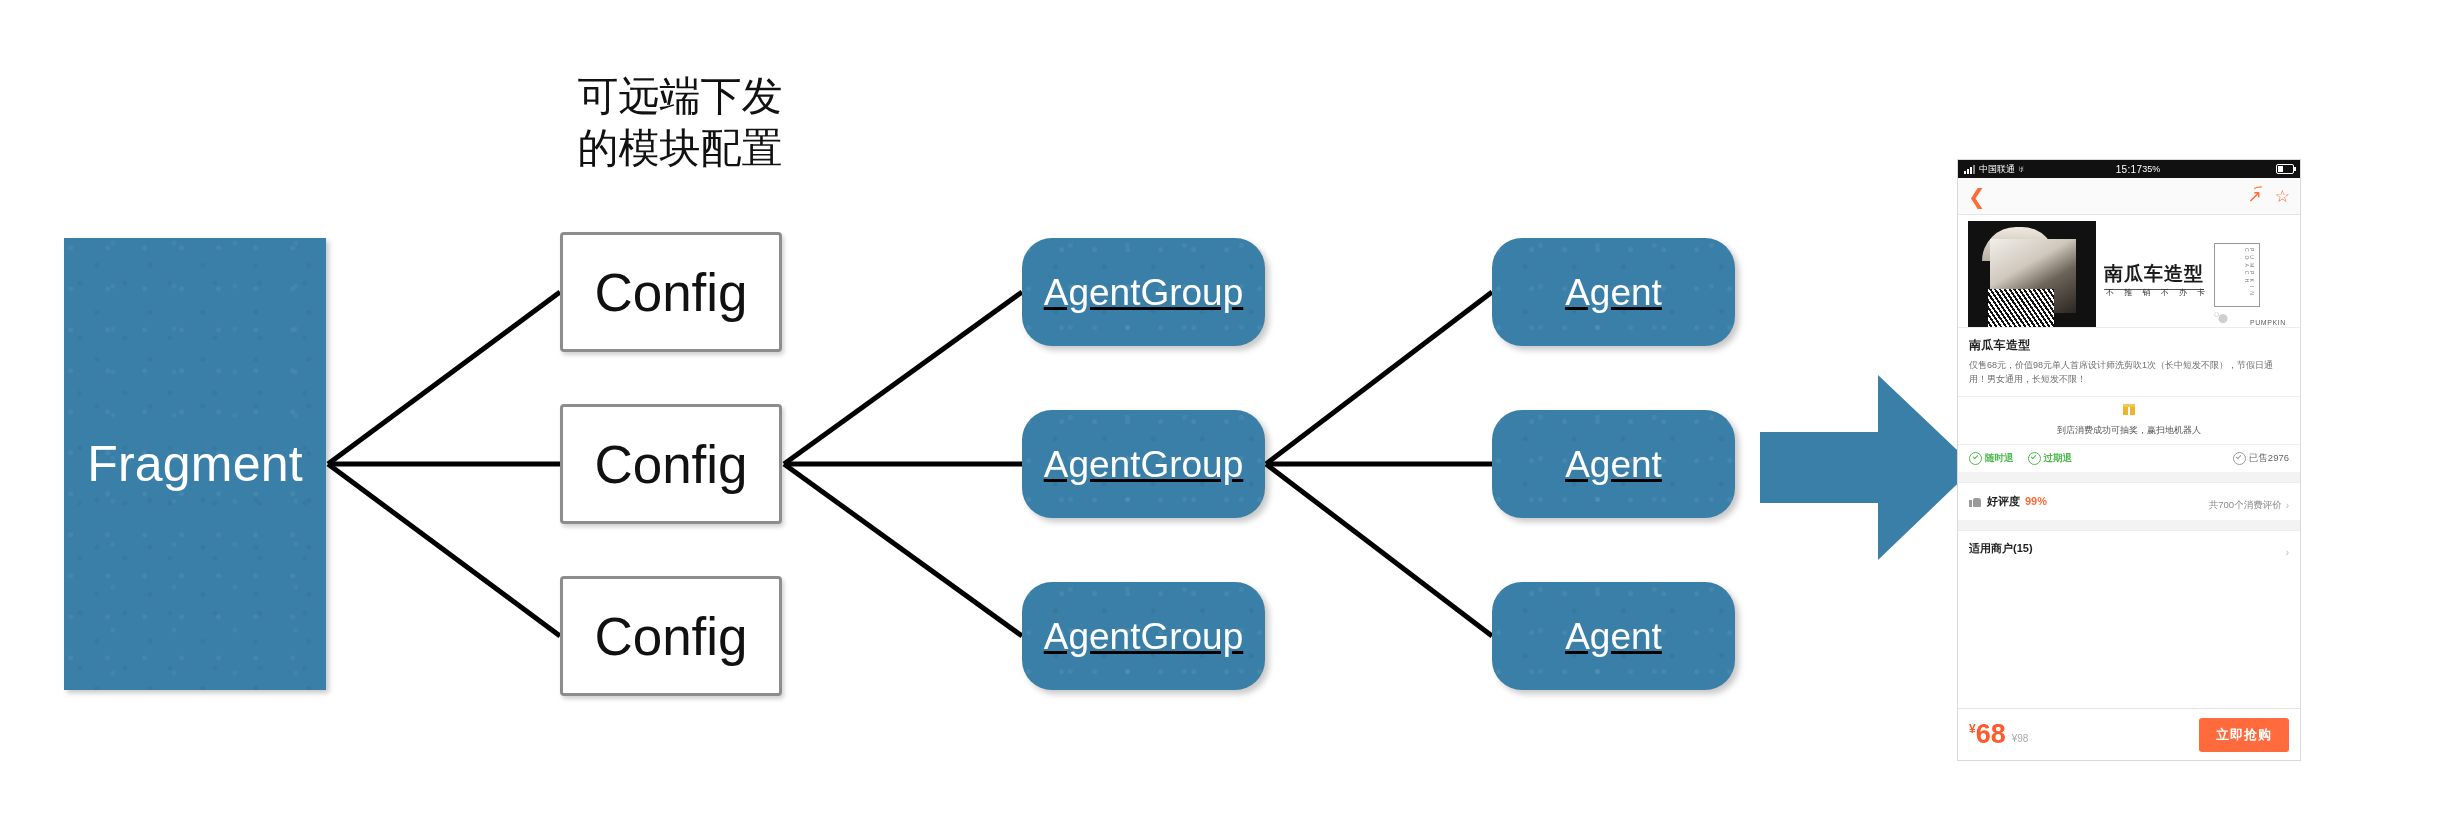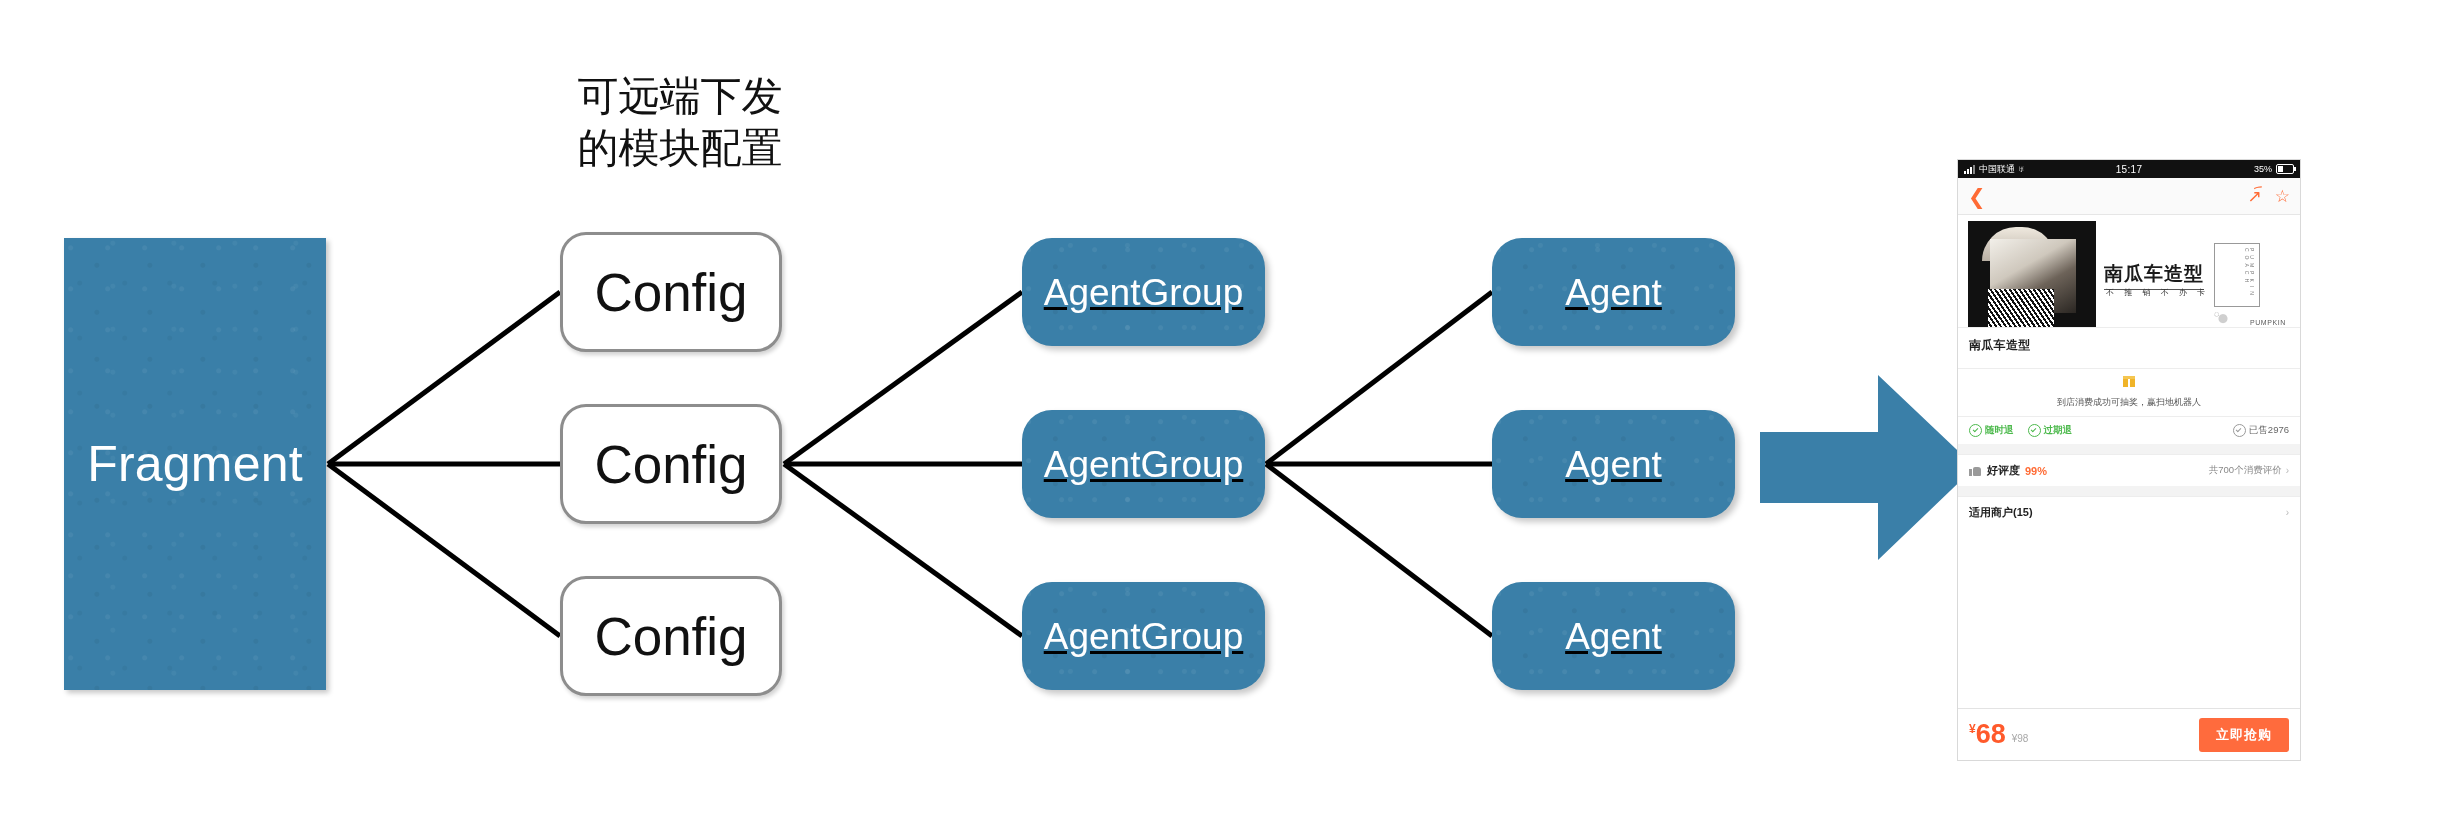--- a/index.html
+++ b/index.html
@@ -30,21 +30,21 @@
     box-shadow:3px 3px 5px rgba(0,0,0,.22);
   }
   .fragment .label{
     color:#ffffff;font-size:50px;font-weight:400;letter-spacing:.2px;
     line-height:1;white-space:nowrap;
   }
 
   
   .config{
     width:222px;height:120px;
-    background:#ffffff;border:3px solid #8d8d8d;border-radius:26px;
+    background:#ffffff;border:3px solid #8d8d8d;border-radius:4px;
     box-shadow:2px 3px 4px rgba(0,0,0,.18);
   }
   .config .label{color:#111;font-size:53px;line-height:1;white-space:nowrap;}
 
   
   .blue{
     background:#3a7fa8;
     background-image:
       radial-gradient(circle at 20% 30%, rgba(255,255,255,.06) 0 2px, transparent 3px),
       radial-gradient(circle at 68% 64%, rgba(0,0,0,.055) 0 2px, transparent 3px),
@@ -72,21 +72,21 @@
   #phone{
     position:absolute;left:1958px;top:160px;width:342px;height:600px;z-index:3;
     background:#ffffff;overflow:hidden;
     box-shadow:0 0 0 1px #d9d9d9;
     font-family:"Liberation Sans","DejaVu Sans",sans-serif;
   }
   .statusbar{height:18px;background:#111;color:#fff;display:flex;align-items:center;
              padding:0 6px;font-size:9px;}
   .sb-left{display:flex;align-items:center;gap:3px;flex:1;}
   .sb-mid{flex:0 0 auto;font-size:10px;letter-spacing:.3px;}
-  .sb-right{flex:1;display:flex;align-items:center;justify-content:flex-end;gap:4px;}
+  .sb-right{flex:1;display:flex;align-items:center;justify-content:space-between;gap:4px;}
   .batt{width:16px;height:8px;border:1px solid #fff;border-radius:2px;position:relative;}
   .batt:after{content:"";position:absolute;right:-3px;top:2px;width:2px;height:4px;background:#fff;}
   .batt i{position:absolute;left:1px;top:1px;bottom:1px;width:5px;background:#fff;display:block;}
   .bars{display:inline-block;width:12px;height:9px;position:relative;}
   .bars span{position:absolute;bottom:0;width:2px;background:#fff;}
   .bars span:nth-child(1){left:0;height:3px;}
   .bars span:nth-child(2){left:3px;height:5px;}
   .bars span:nth-child(3){left:6px;height:7px;}
   .bars span:nth-child(4){left:9px;height:9px;background:#888;}
 
@@ -142,21 +142,21 @@
 
   .gapbar{height:10px;background:#f3f3f3;}
 
   .rating{display:flex;align-items:center;padding:8px 11px;border-top:1px solid #ededed;}
   .thumb{width:12px;height:11px;position:relative;margin-right:6px;flex:0 0 auto;}
   .thumb:before{content:"";position:absolute;left:0;bottom:0;width:3px;height:7px;background:#9a9a9a;}
   .thumb:after{content:"";position:absolute;left:4px;bottom:0;width:8px;height:9px;background:#9a9a9a;
                border-radius:2px 3px 1px 1px;}
   .rate-lbl{font-size:11px;font-weight:700;color:#1f1f1f;}
   .rate-val{font-size:11px;font-weight:700;color:#ff6b35;margin-left:5px;}
-  .rate-right{margin-left:auto;font-size:9.5px;color:#888;display:flex;align-items:center;gap:4px;}
+  .rate-right{margin-left:auto;font-size:9.5px;color:#888;display:flex;align-items:center;gap:4px;margin-top:8px;}
   .chev{color:#bbb;font-size:10px;}
 
   .merch{display:flex;align-items:center;padding:8px 11px;border-top:1px solid #ededed;}
   .merch-lbl{font-size:11px;font-weight:700;color:#1f1f1f;}
 
   .buybar{position:absolute;left:0;bottom:0;width:100%;height:52px;background:#fff;
           border-top:1px solid #e3e3e3;display:flex;align-items:center;padding:0 11px;box-sizing:border-box;}
   .cur{color:#ff5a2b;font-size:12px;font-weight:700;position:relative;top:-6px;}
   .price{color:#ff5a2b;font-size:27px;font-weight:700;line-height:1;}
   .orig{color:#a8a8a8;font-size:10px;margin-left:6px;position:relative;top:4px;text-decoration:none;}
@@ -266,20 +266,21 @@
         <div class="hero-vert">
           <b>PUMPKIN COACH</b>
         </div>
         <div class="hero-logo">◌</div>
         <div class="hero-brand">PUMPKIN</div>
       </div>
     </div>
 
     <div class="sect">
       <div class="p-title">南瓜车造型</div>
+      <div class="p-desc">仅售68元，价值98元单人首席设计师洗剪吹1次（长中短发不限），节假日通用！男女通用，长短发不限！</div>
     </div>
 
     <div class="promo">
       <span class="gift">
           <i></i>
         </span>
       <span class="promo-txt">到店消费成功可抽奖，赢扫地机器人</span>
     </div>
 
     <div class="tags">

